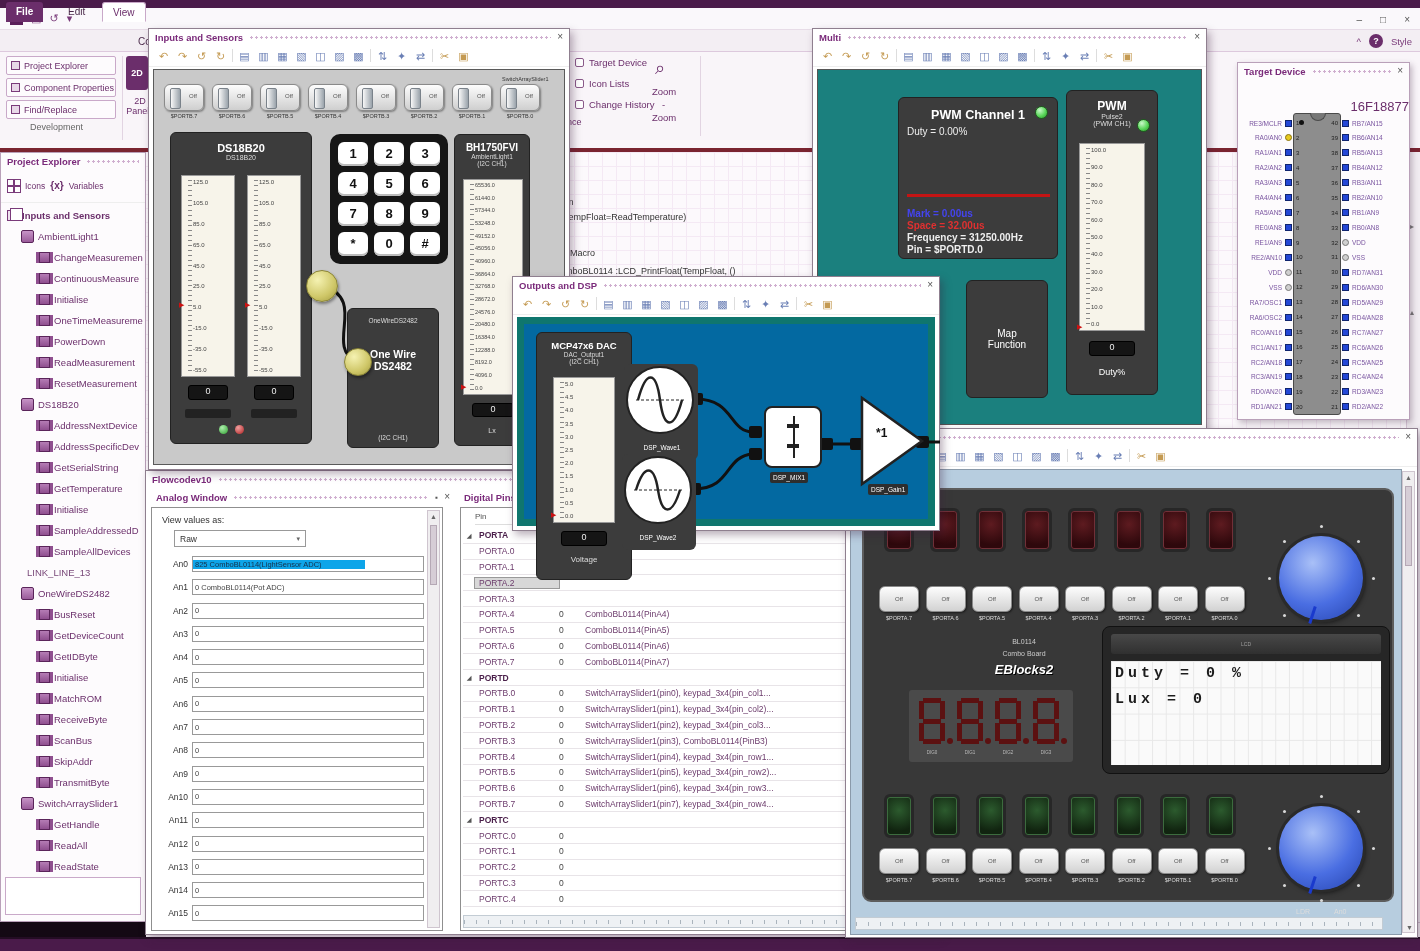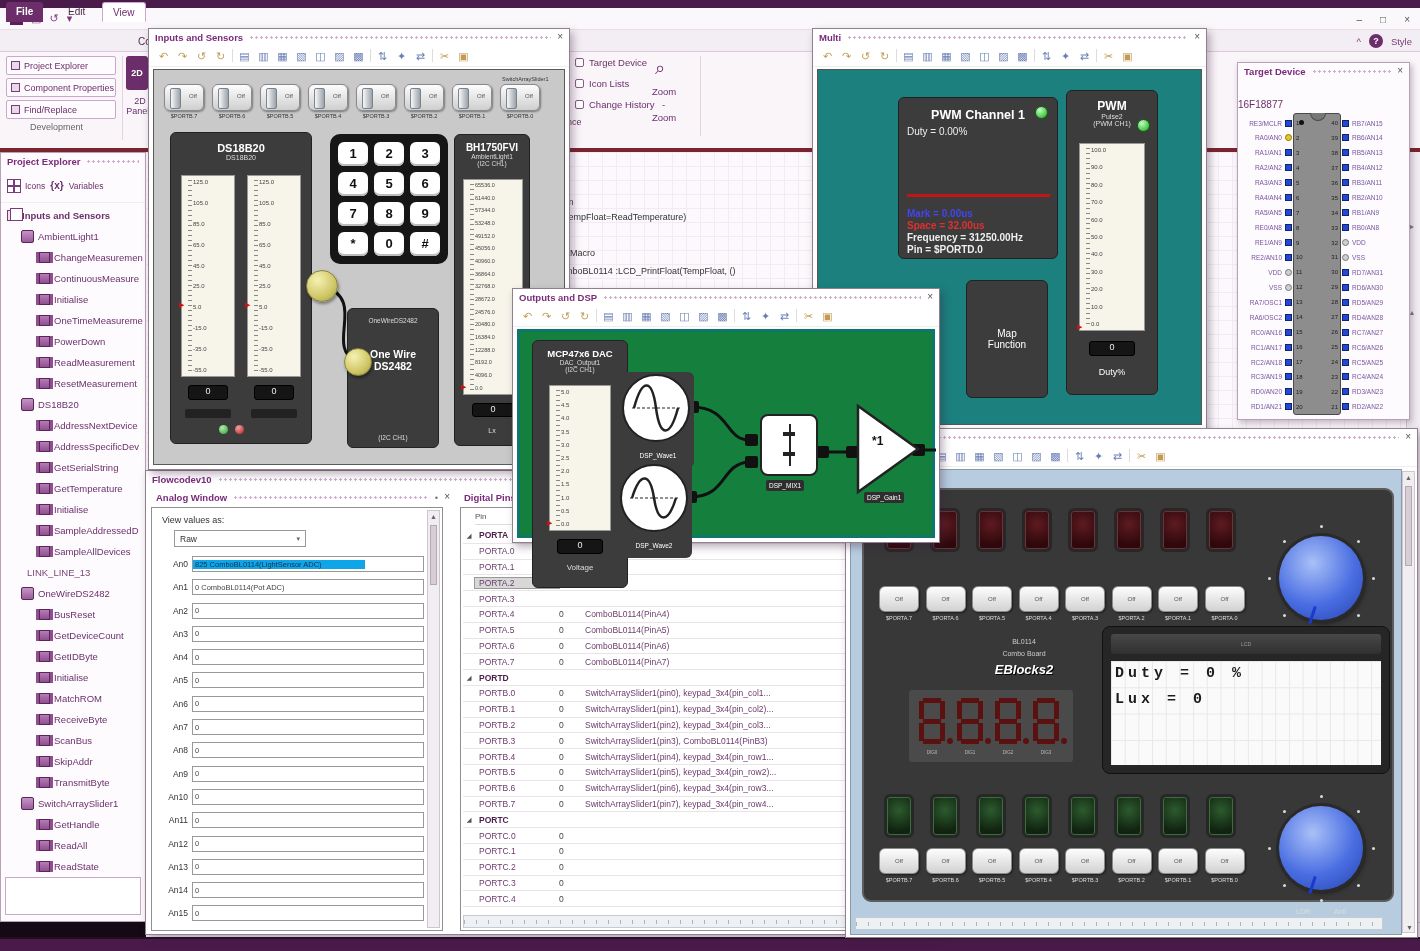--- a/index.html
+++ b/index.html
@@ -58,21 +58,21 @@
 .t-root .ic{width:11px;height:11px;border:1px solid #7a3a7a;background:#efe2ef}
 .t-root .ic::before{content:"";position:absolute;left:2px;top:-3px;width:11px;height:11px;border:1px solid #7a3a7a;background:#fff}
 .t-comp{padding-left:20px}
 .t-comp .ic{width:13px;height:13px;background:linear-gradient(180deg,#c794c7,#9a5c9a);border:1px solid #5a245a;border-radius:2px}
 .t-macro{padding-left:38px}
 .t-macro .ic{width:11px;height:11px;background:linear-gradient(180deg,#b57cb5,#8f4f8f);border:1px solid #5a245a;box-shadow:-3px 0 0 -3px #8f4f8f,-3px 0 #8f4f8f,3px 0 0 -3px #8f4f8f,3px 0 #8f4f8f}
 .t-link{padding-left:22px;color:#7a4a7a}
 .pe-emptybox{position:absolute;left:4px;bottom:6px;width:136px;height:38px;background:#fff;border:1px solid #c9a9c9}
 
 
-.chipname{position:absolute;width:100%;text-align:left;font-size:10px;color:#6b2e6b}
+.chipname{position:absolute;width:100%;text-align:right;font-size:13px;color:#6b2e6b}
 .chipbody{position:absolute;background:#8d8d8d;border:1px solid #4a4a4a;border-radius:3px}
 .chipbody::before{content:"";position:absolute;left:50%;top:-1px;width:14px;height:7px;margin-left:-7px;background:#777;border:1px solid #4a4a4a;border-top:none;border-radius:0 0 8px 8px}
 .chipbody::after{content:"";position:absolute;left:5px;top:6px;width:5px;height:5px;border-radius:50%;background:#111}
 .pincol{position:absolute;display:flex;flex-direction:column;justify-content:space-between}
 .prow{display:flex;align-items:center;gap:3px;height:8px;font-size:6.5px;color:#7a55a0;white-space:nowrap}
 .prow .plab{flex:1;text-align:right}
 .prow.rt .plab{text-align:left}
 .pbox{width:7px;height:7px;background:#2447d6;border:1px solid #10246e;flex:0 0 auto}
 .prow.pwr .pbox{background:#cfcfcf;border-color:#777;border-radius:50%}
 .prow.hl .pbox{background:#e7c91f;border-color:#8a7310;border-radius:50%}
@@ -104,21 +104,21 @@
 .thermo::before{content:"";position:absolute;left:6px;top:4px;bottom:4px;width:4px;background:repeating-linear-gradient(180deg,#888 0 1px,transparent 1px 5px)}
 .thermo .tk{font-size:6px;color:#444;line-height:1;white-space:nowrap}
 .vbox{position:absolute;background:#151515;border:1px solid #000;color:#eee;text-align:center;font-size:9px;border-radius:3px}
 .lblbar{position:absolute;background:#222;border-radius:2px}
 .dotled{position:absolute;border-radius:50%}
 .keypad{position:absolute;background:#161616;border-radius:10px;display:grid;grid-template-columns:repeat(3,30px);grid-auto-rows:24px;gap:6px;padding:8px;justify-content:center}
 .key{background:#fff;border-radius:6px;color:#111;font-weight:bold;font-size:13px;text-align:center;line-height:24px;box-shadow:inset 0 -2px 0 #bbb}
 .ynode{position:absolute;border-radius:50%;background:radial-gradient(circle at 35% 30%,#f5f2b2,#cfc768 60%,#a29a3e);border:1px solid #8a8436;box-shadow:1px 2px 3px rgba(0,0,0,.4)}
 
 
-.dspcanvas{position:absolute;left:4px;top:40px;right:4px;bottom:4px;background:#15803d;border:3px solid #0f766e}
+.dspcanvas{position:absolute;left:4px;top:40px;right:4px;bottom:4px;background:#0369a1;border:7px solid #0f766e}
 .wavec{position:absolute;border-radius:50%;background:#fff;border:2px solid #222}
 .waveped{position:absolute;background:#3c3c3c;border-radius:6px}
 .wavelab{position:absolute;color:#fff;font-size:6.5px;text-align:center;white-space:nowrap}
 .mixblk{position:absolute;background:#fff;border:2px solid #222;border-radius:8px}
 .mixline{position:absolute;left:50%;top:8px;bottom:8px;width:2px;background:#222}
 .mixknob{position:absolute;left:50%;width:12px;height:4px;margin-left:-6px;background:#222}
 .dsplab{position:absolute;background:#2e2e2e;color:#fff;font-size:6.5px;text-align:center;border-radius:2px;padding:2px 3px;white-space:nowrap}
 .gain-star{position:absolute;font-weight:bold;font-size:12px;color:#111}
 
 
@@ -1405,21 +1405,21 @@
       </div>
 
       <svg class="wire" style="left:0;top:0" width="414" height="396">
         <path d="M 168 215 C 215 230 170 275 202 292" fill="none" stroke="#111" stroke-width="3"></path>
       </svg>
       <div class="ynode" style="left:152px;top:200px;width:32px;height:32px"></div>
       <div class="ynode" style="left:190px;top:278px;width:28px;height:28px"></div>
     </div>
   </div>
 
-  <div class="fwin" style="left:512px;top:288px;width:428px;height:255px">
+  <div class="fwin" style="left:512px;top:276px;width:428px;height:255px">
     <div class="wtitle">
         <span class="tx">Outputs and DSP</span>
         <span class="squig"></span>
         <span class="wclose">×</span>
       </div>
     <div class="wtools">
 
     <span class="ticon tan">↶</span>
         <span class="ticon tan">↷</span>
         <span class="ticon tan">↺</span>

